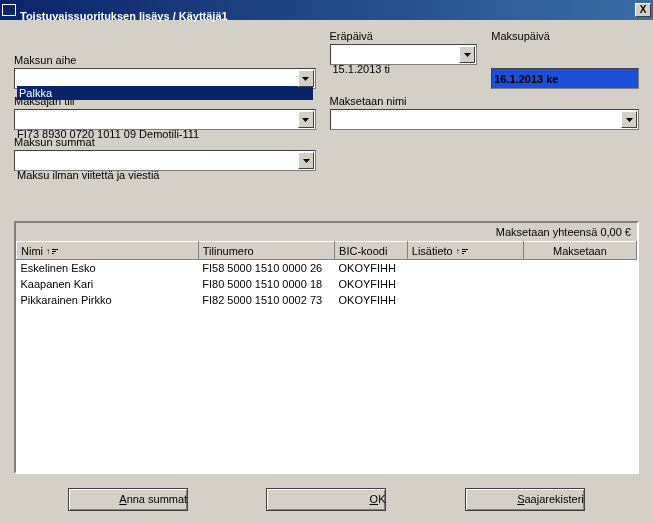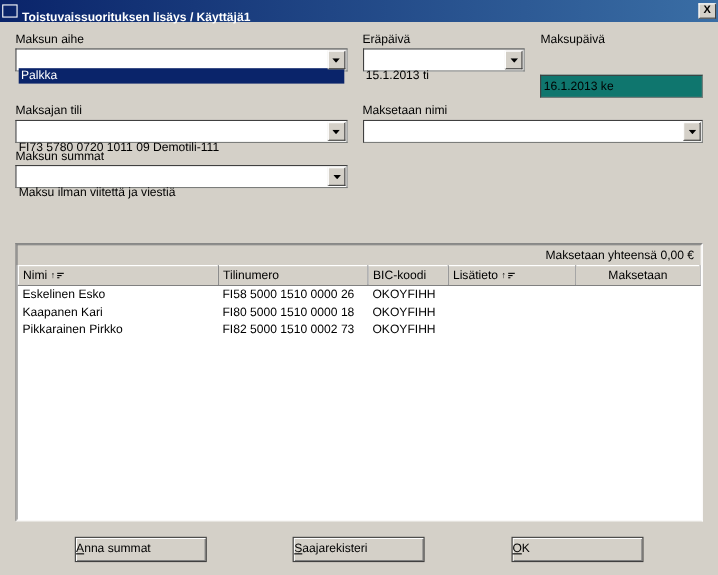--- a/index.html
+++ b/index.html
@@ -73,21 +73,22 @@
     width: 16px; height: 17px;
     background: #d4d0c8;
     border: 1px solid #fff;
     border-right-color: #404040;
     border-bottom-color: #404040;
     display: flex; align-items: center; justify-content: center;
     position: absolute; right: 1px; top: 1px;
   }
   .combo-btn svg { width: 7px; height: 4px; }
   .readonly {
-    background: #0f766e;
+    background: #1d4ed8;
+    font-weight: bold;
   }
   .total-bar {
     text-align: right;
     padding: 3px 6px 3px 0;
     border: 1px solid #808080;
     border-bottom: none;
     border-right-color:#fff;
   }
   .table-wrap {
     border: 1px solid #808080;
@@ -136,22 +137,23 @@
     justify-content: space-around;
     gap: 30px;
     margin-top: 14px;
     padding: 0 30px;
   }
   .btn {
     width: 120px; height: 23px;
     background: #d4d0c8;
     border: 1px solid #404040;
     box-shadow: inset 1px 1px 0 #fff, inset -1px -1px 0 #808080;
-    text-align: left;
+    text-align: right;
     line-height: 21px;
+    padding-left: 20px;
   }
   .btn span { text-decoration: underline; }
   .outer-frame {
     border: 1px solid #808080;
     border-right-color:#fff;
     border-bottom-color:#fff;
     margin-top: 50px;
   }
   col.c1{width:180px;} col.c2{width:135px;} col.c3{width:72px;} col.c4{width:115px;} col.c5{width:112px;}
 </style>
@@ -160,21 +162,21 @@
 
 <div class="titlebar">
   <span class="ticon"></span>
   <span class="title">Toistuvaissuorituksen lisäys / Käyttäjä1</span>
   <div class="closebtn">X</div>
 </div>
 
 <div class="dialog-body">
 
   <div class="row">
-    <div class="field" style="width:302px;">
+    <div class="field" style="width:302px;justify-content:flex-end;">
       <div class="label">Maksun aihe</div>
       <div class="combo selected-highlight">
         <span class="combo-val">Palkka</span>
         <div class="combo-btn">
           <svg viewBox="0 0 7 4">
               <polygon points="0,0 7,0 3.5,4" fill="#000"></polygon>
             </svg>
         </div>
       </div>
     </div>
@@ -194,21 +196,21 @@
       <div class="textbox readonly">
         <span>16.1.2013 ke</span>
       </div>
     </div>
   </div>
 
   <div class="row">
     <div class="field" style="width:302px;">
       <div class="label">Maksajan tili</div>
       <div class="combo">
-        <span class="combo-val">FI73 5780 0720 1011 09   Demotili-111</span>
+        <span class="combo-val">FI73 8930 0720 1011 09   Demotili-111</span>
         <div class="combo-btn">
           <svg viewBox="0 0 7 4">
               <polygon points="0,0 7,0 3.5,4" fill="#000"></polygon>
             </svg>
         </div>
       </div>
     </div>
     <div class="field" style="width:310px;">
       <div class="label">Maksetaan nimi</div>
       <div class="combo">
@@ -284,17 +286,17 @@
               <td></td>
               <td></td>
             </tr>
           </tbody>
       </table>
     </div>
   </div>
 
   <div class="buttons-row">
     <div class="btn"><span>A</span><i style="font-style:normal">nna summat</i></div>
+    <div class="btn"><span>O</span><i style="font-style:normal">K</i></div>
     <div class="btn"><span>S</span><i style="font-style:normal">aajarekisteri</i></div>
-    <div class="btn"><span>O</span><i style="font-style:normal">K</i></div>
   </div>
 
 </div>
 
 </body></html>

